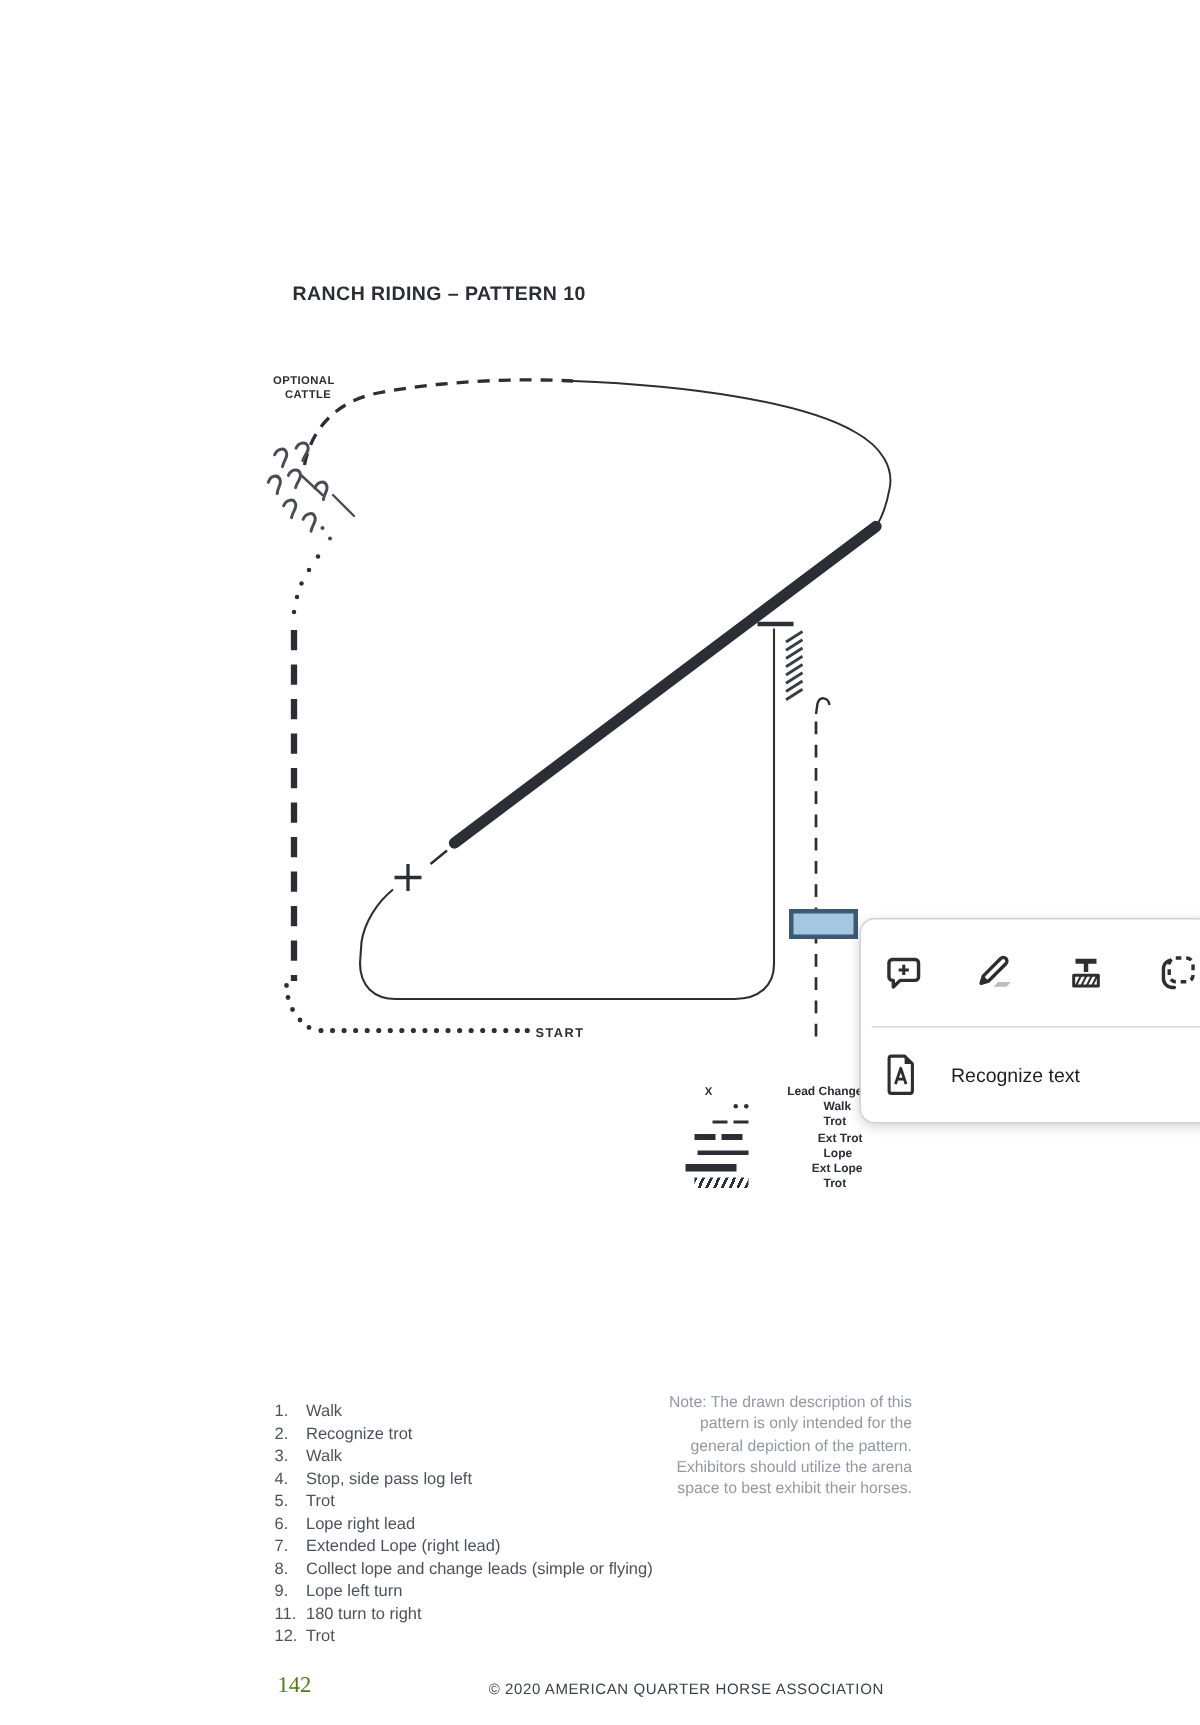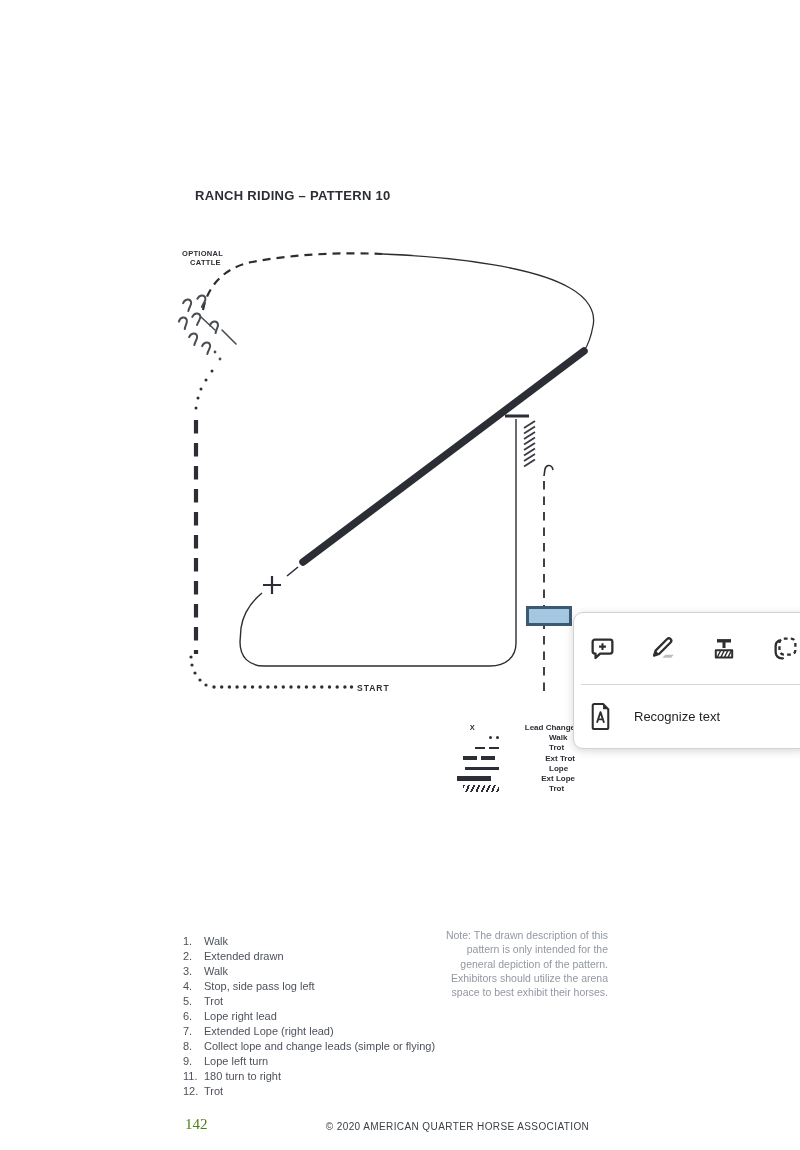--- a/index.html
+++ b/index.html
@@ -188,21 +188,21 @@
     </div>
   </div>
 
   <div class="instructions">
     <div class="instr-row">
         <span class="instr-num">1.</span>
         <span>Walk</span>
       </div>
     <div class="instr-row">
         <span class="instr-num">2.</span>
-        <span>Extended drawn</span>
+        <span>Recognize trot</span>
       </div>
     <div class="instr-row">
         <span class="instr-num">3.</span>
         <span>Walk</span>
       </div>
     <div class="instr-row">
         <span class="instr-num">4.</span>
         <span>Stop, side pass log left</span>
       </div>
     <div class="instr-row">

